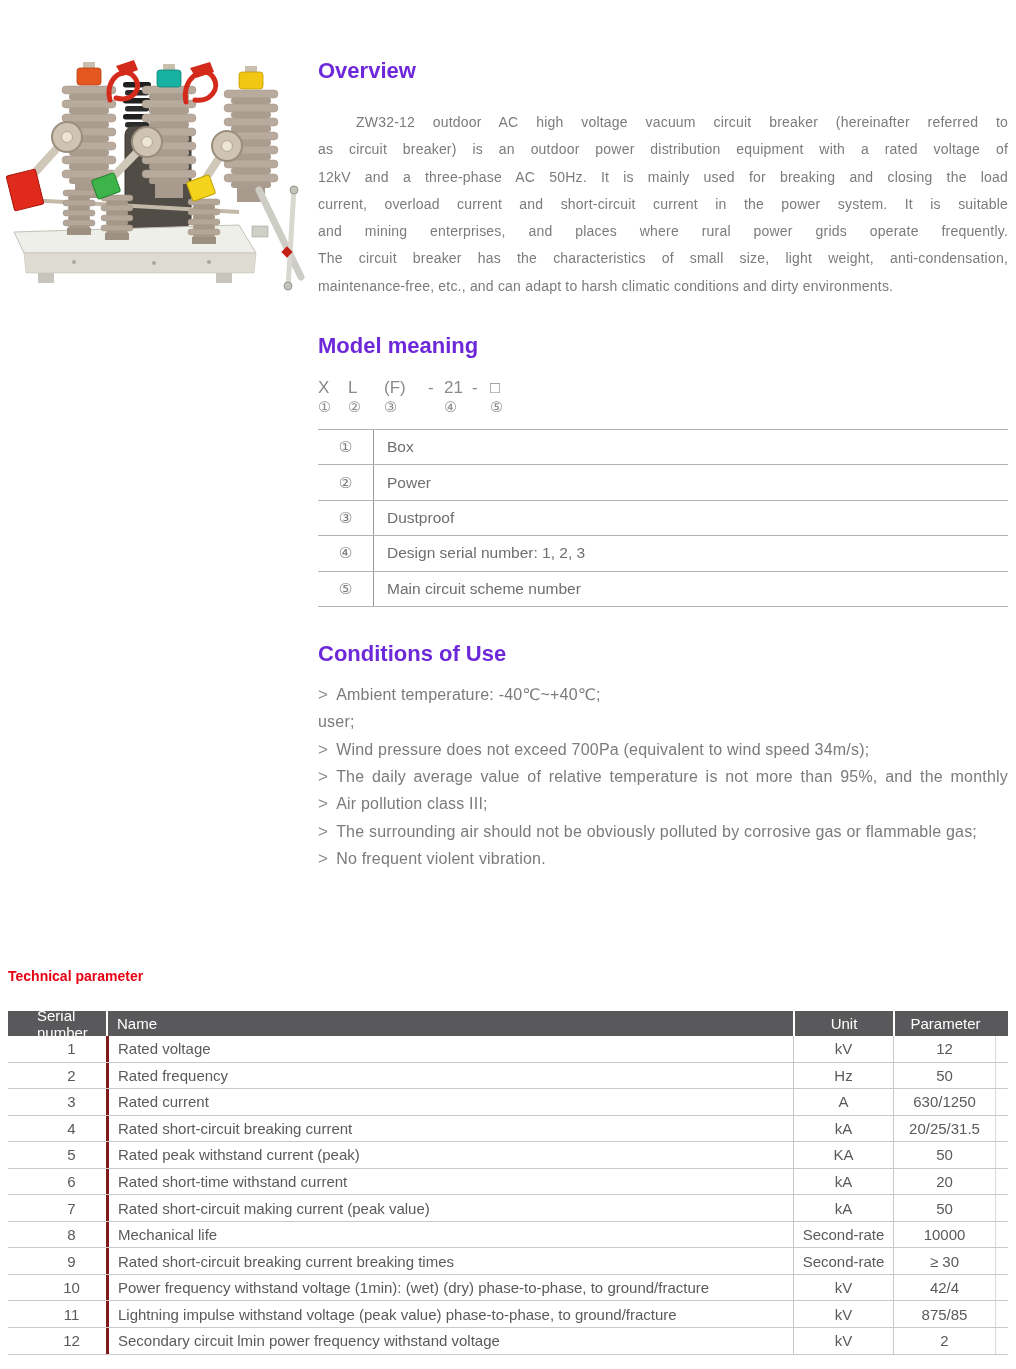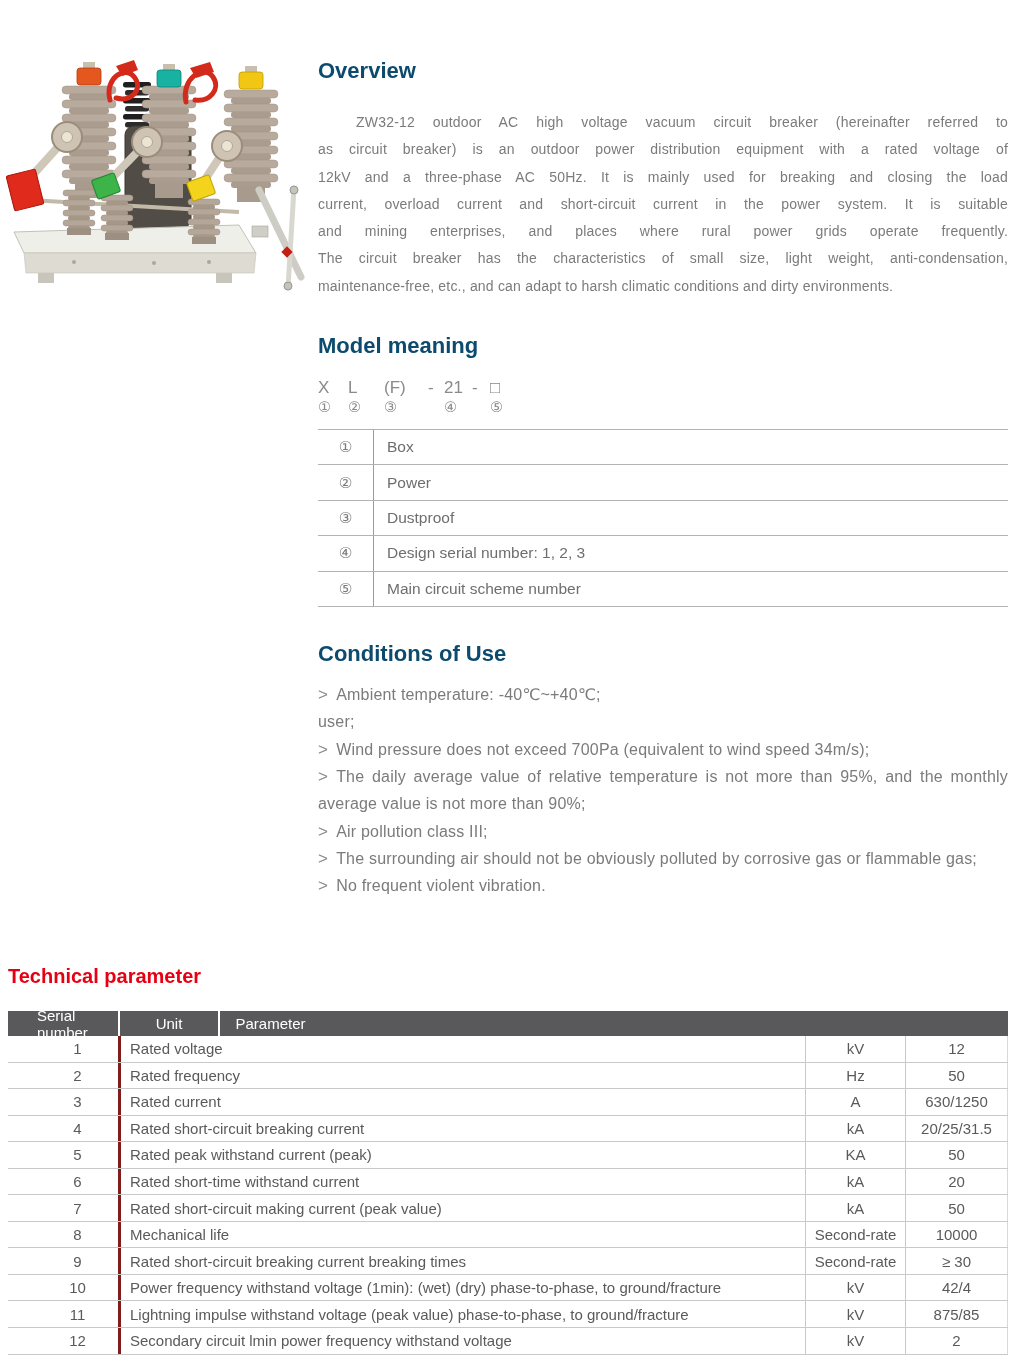--- a/index.html
+++ b/index.html
@@ -5,21 +5,21 @@
   * { margin:0; padding:0; box-sizing:border-box; }
   html,body { background:#ffffff; }
   body { font-family:"Liberation Sans","DejaVu Sans",sans-serif; }
   .page { position:relative; width:1016px; height:1369px; background:#fff; overflow:hidden; }
 
   
   .product { position:absolute; left:4px; top:40px; width:306px; height:282px; }
 
   
   .right-col { position:absolute; left:318px; top:0; width:690px; }
-  h2.sec { color:#0c4a6e; font-size:22px; font-weight:bold; line-height:26px; }
+  h2.sec { color:#6d28d9; font-size:22px; font-weight:bold; line-height:26px; }
   .h-overview { margin-top:58px; }
   .h-model { margin-top:33px; }
   .h-conditions { margin-top:34px; }
 
   .para { margin-top:25px; }
   .pline { color:#7b7b7b; font-size:14px; letter-spacing:0.2px; line-height:27.3px;
            text-align:justify; }
   .pline.fill { text-align-last:justify; }
   .pline.indent { padding-left:38px; }
 
@@ -34,28 +34,28 @@
            border-right:1px solid #9b9b9b; color:#7b7b7b; font-size:15px; }
   .mlabel { display:flex; align-items:center; padding-left:13px; color:#6e6e6e; font-size:15.5px; }
 
   .conds { margin-top:14px; }
   .cond-line { color:#7b7b7b; font-size:16px; letter-spacing:0.2px; line-height:27.3px;
                text-align:justify; }
   .cond-line.fill { text-align-last:justify; }
   .bullet { color:#8a8a8a; font-size:17px; margin-right:8px; }
 
   
-  .tech-title { position:absolute; left:8px; top:963px; color:#e60012; font-size:20px;
+  .tech-title { position:absolute; left:8px; top:963px; color:#e60012; font-size:14px;
                 font-weight:bold; line-height:26px; }
   .tech-table { position:absolute; left:8px; top:1011px; width:1000px; }
   .t-head { display:flex; align-items:stretch; background:#59595b; color:#ffffff;
             height:25px; font-size:15px; }
   .th { display:flex; align-items:center; }
   .t-head .th + .th { border-left:2px solid #ffffff; }
-  .c-serial { width:110px; justify-content:center;padding-left:29px; }
+  .c-serial { width:98px; justify-content:center;padding-left:29px; }
   .c-name { width:687px; padding-left:9px; }
   .c-unit { width:100px; justify-content:center; }
   .c-param { width:103px; justify-content:center; }
   .trow { display:flex; align-items:stretch; height:26.55px; background:#fff;
           border-bottom:1px solid #c9c9c9; color:#5a5a5a; font-size:15px; }
   .td { display:flex; align-items:center; }
   .td.c-name { border-left:3px solid #7f1d1d; }
   .td.c-unit { border-left:1px solid #c9c9c9; }
   .td.c-param { border-left:1px solid #c9c9c9; border-right:1px solid #d9d9d9; }
 </style>
@@ -222,38 +222,38 @@
           <div class="cond-line"><span class="bullet">&gt;</span><span class="ctext">Ambient temperature: -40℃~+40℃;</span></div>
         </div>
         <div class="cond">
           <div class="cond-line"><span class="ctext">user;</span></div>
         </div>
         <div class="cond">
           <div class="cond-line"><span class="bullet">&gt;</span><span class="ctext">Wind pressure does not exceed 700Pa (equivalent to wind speed 34m/s);</span></div>
         </div>
         <div class="cond">
           <div class="cond-line fill"><span class="bullet">&gt;</span><span class="ctext">The daily average value of relative temperature is not more than 95%, and the monthly</span></div>
-          <div class="cond-line"><span class="ctext">average value is not more than 90%;</span></div>
         </div>
         <div class="cond">
           <div class="cond-line"><span class="bullet">&gt;</span><span class="ctext">Air pollution class III;</span></div>
         </div>
         <div class="cond">
           <div class="cond-line"><span class="bullet">&gt;</span><span class="ctext">The surrounding air should not be obviously polluted by corrosive gas or flammable gas;</span></div>
         </div>
         <div class="cond">
           <div class="cond-line"><span class="bullet">&gt;</span><span class="ctext">No frequent violent vibration.</span></div>
         </div>
       </div>
   </div>
 
   <h2 class="tech-title">Technical parameter</h2>
   <div class="tech-table">
     <div class="t-head">
       <div class="th c-serial">Serial number</div>
+      <div class="th c-name">Name</div>
       <div class="th c-unit">Unit</div>
       <div class="th c-param">Parameter</div>
     </div>
     <div id="t-body">
         <div class="trow">
           <div class="td c-serial">1</div>
           <div class="td c-name">Rated voltage</div>
           <div class="td c-unit">kV</div>
           <div class="td c-param">12</div>
         </div>

